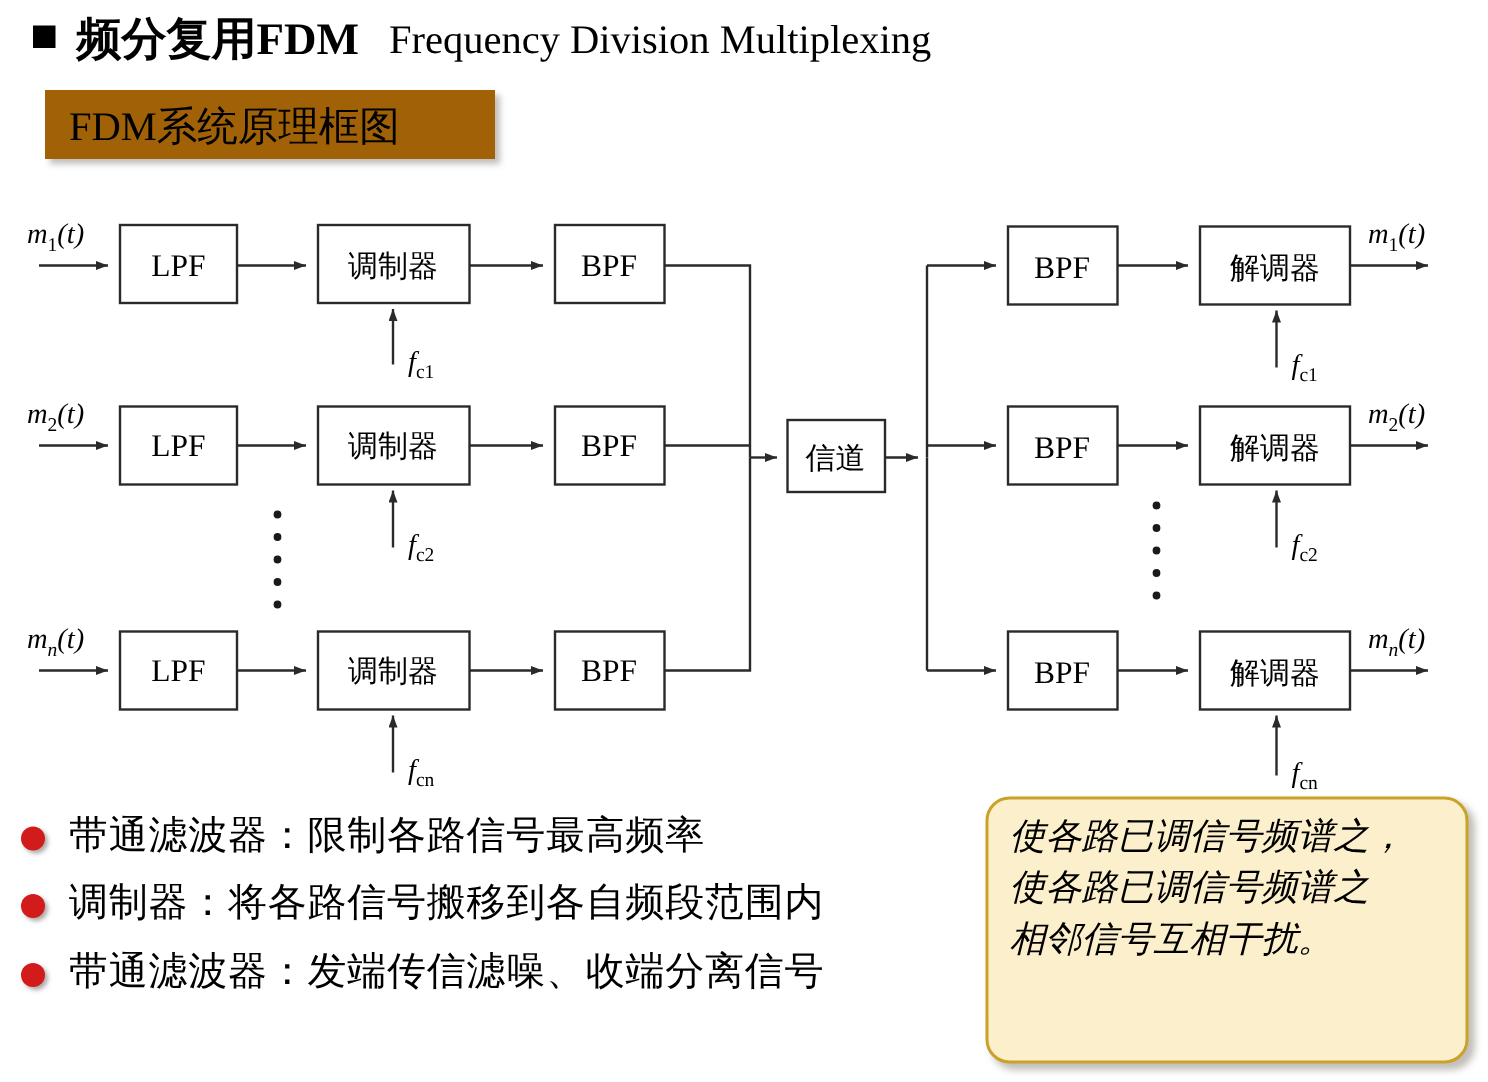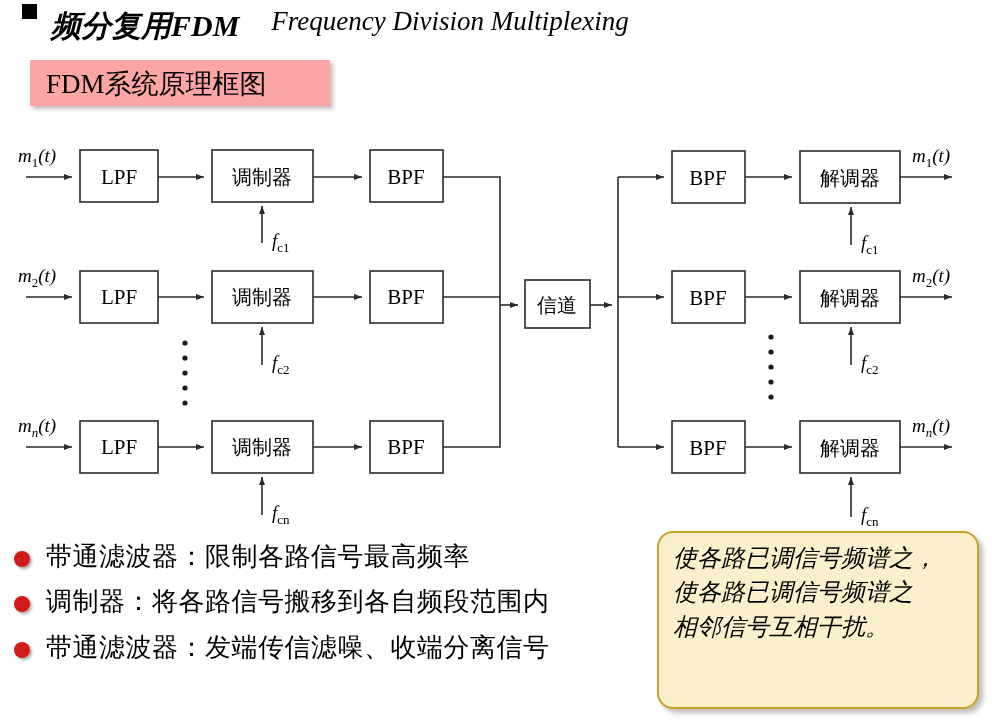--- a/index.html
+++ b/index.html
@@ -16,51 +16,50 @@
     font-family: "Liberation Serif", "DejaVu Serif", serif;
     color: #000000;
   }
 
   
   #title-row {
     position: absolute;
     left: 22px;
     top: 6px;
     display: flex;
-    align-items: flex-start;
+    align-items: center;
     white-space: nowrap;
-    font-style: italic;
   }
   #title-bullet {
     width: 15px;
     height: 15px;
     background: #000000;
     margin-right: 14px;
     position: relative;
     top: -2px;
   }
   #title-cn {
     font-size: 30px;
     font-weight: bold;
     letter-spacing: 0px;
   }
   #title-en {
     font-size: 27px;
-    margin-left: 32px;
+    margin-left: 20px;
     font-weight: normal;
   }
 
   
   #banner {
     position: absolute;
     left: 30px;
     top: 60px;
     width: 300px;
     height: 46px;
-    background: #fca5a5;
+    background: #a16207;
     box-shadow: 3px 3px 4px rgba(120,110,105,0.45);
   }
   #banner-label {
     position: absolute;
     left: 16px;
     top: 6px;
     font-size: 27px;
     white-space: nowrap;
   }
 

